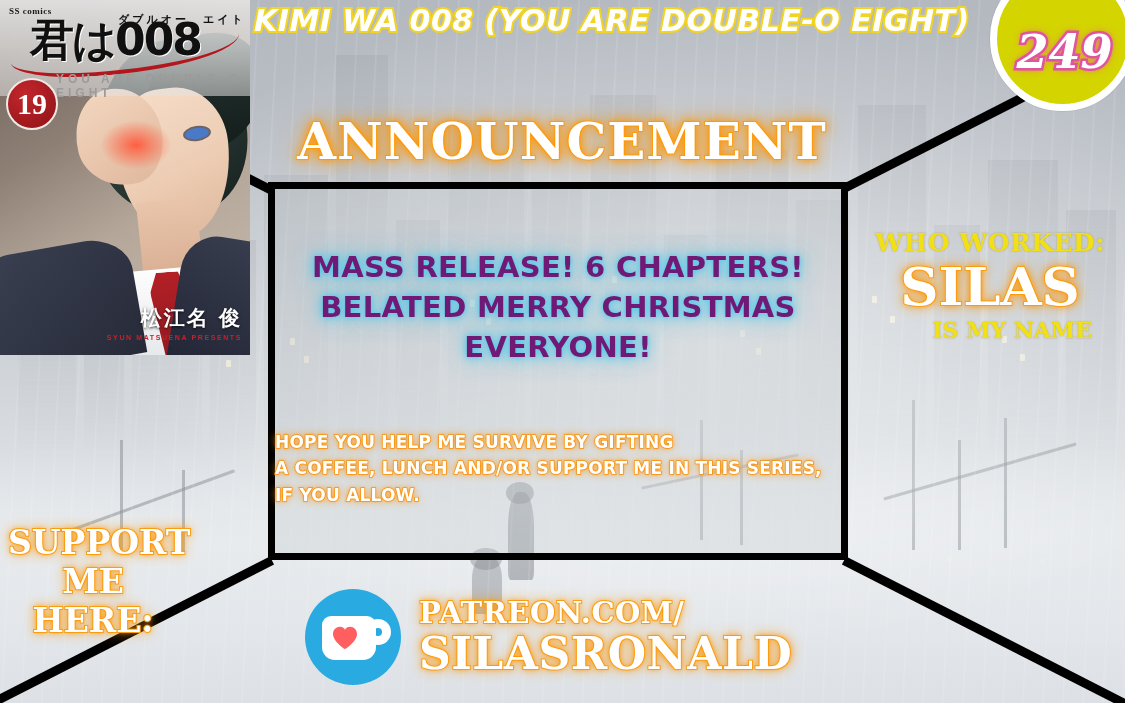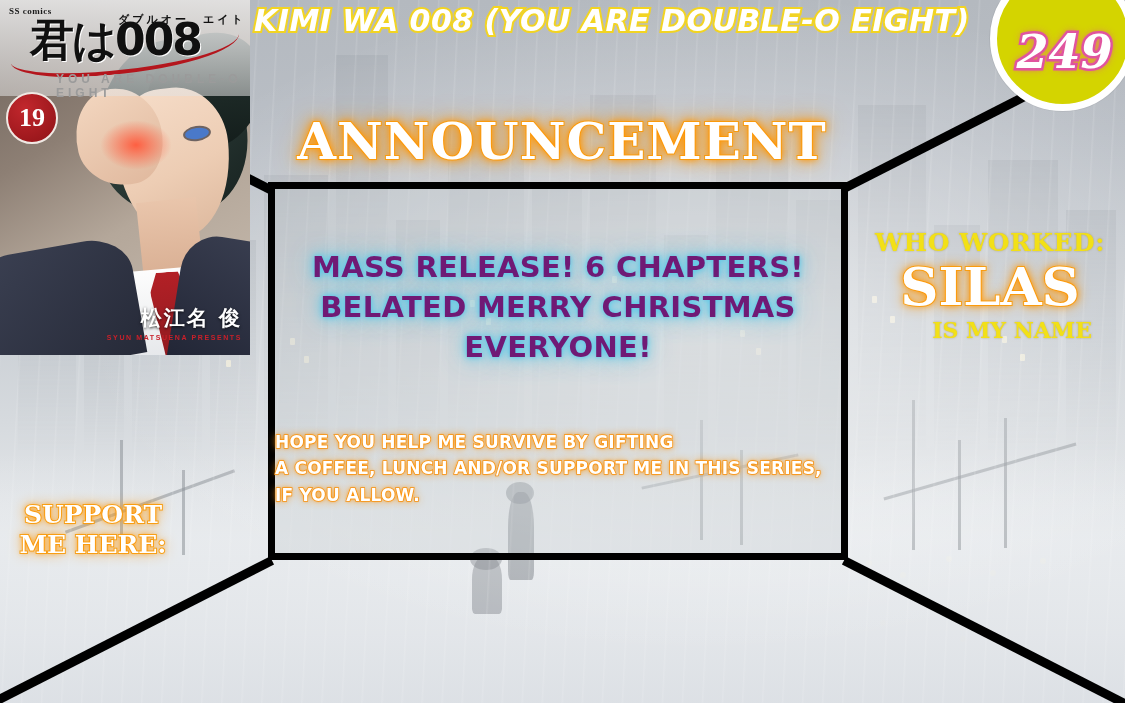--- a/index.html
+++ b/index.html
@@ -174,25 +174,25 @@
     border-bottom:4px solid #b4161d;
     border-radius:0 0 70% 40%;
     transform:rotate(-4deg);
     pointer-events:none;
   }
   .cl-rom{
     position:absolute; left:56px; top:72px;
     font-size:12px; font-weight:bold; color:#9b9b9b; letter-spacing:4px;
   }
   .vol-badge{
-    position:absolute; left:6px; top:92px; width:52px; height:52px;
+    position:absolute; left:6px; top:78px; width:52px; height:52px;
     border-radius:50%;
     background:radial-gradient(circle at 35% 30%, #c2272d, #8e1216);
     border:2px solid #f0e9e4;
-    color:#fff; font-weight:bold; font-size:26px;
+    color:#fff; font-weight:bold; font-size:30px;
     display:flex; align-items:center; justify-content:center;
     font-family:"Liberation Serif", serif;
   }
   .cover-author{
     position:absolute; right:8px; bottom:14px; text-align:right;
   }
   .cover-author .jp{
     font-family:"DejaVu Sans", sans-serif;
     font-size:21px; font-weight:bold; color:#fff; letter-spacing:2px;
     text-shadow:0 1px 3px rgba(0,0,0,.8);
@@ -304,24 +304,24 @@
     font-size:22px; font-weight:bold;
     color:#f2e017;
     text-align:right;
     padding-right:30px;
     margin-top:2px;
     text-shadow:0 0 2px rgba(150,120,0,.5);
   }
 
   
   .support{
-    position:absolute; left:8px; top:500px; width:170px;
+    position:absolute; left:8px; top:524px; width:170px;
     text-align:center;
     font-family:"DejaVu Serif", serif;
-    font-size:25px; font-weight:bold;
+    font-size:33px; font-weight:bold;
     line-height:1.18;
     color:#ffffff;
     -webkit-text-stroke:2px #f5a623;
     paint-order:stroke fill;
     text-shadow:0 0 13px #ff9500, 0 0 5px #ff9500;
   }
 
   
   .patreon-row{
     position:absolute; left:305px; bottom:18px;
@@ -503,14 +503,29 @@
     <div class="cred-label">WHO WORKED:</div>
     <div class="cred-name">SILAS</div>
     <div class="cred-sub">IS MY NAME</div>
   </div>
 
   <div class="support">
     <div>SUPPORT</div>
     <div>ME HERE:</div>
   </div>
 
+  <div class="patreon-row">
+    <div class="kofi">
+      <div class="kofi-handle"></div>
+      <div class="kofi-cup"></div>
+      <div class="kofi-heart">
+        <svg viewBox="0 0 32 30" width="26" height="24" aria-hidden="true">
+          <path d="M16 29 C16 29 1 19.5 1 10 C1 4.8 5 1 9.6 1 C12.6 1 14.9 2.6 16 4.6 C17.1 2.6 19.4 1 22.4 1 C27 1 31 4.8 31 10 C31 19.5 16 29 16 29 Z" fill="#ff5f5f"></path>
+        </svg>
+      </div>
+    </div>
+    <div class="patreon-text">
+      <div class="pt-line1">PATREON.COM/</div>
+      <div class="pt-line2">SILASRONALD</div>
+    </div>
+  </div>
 
 </div>
 
 </body></html>

